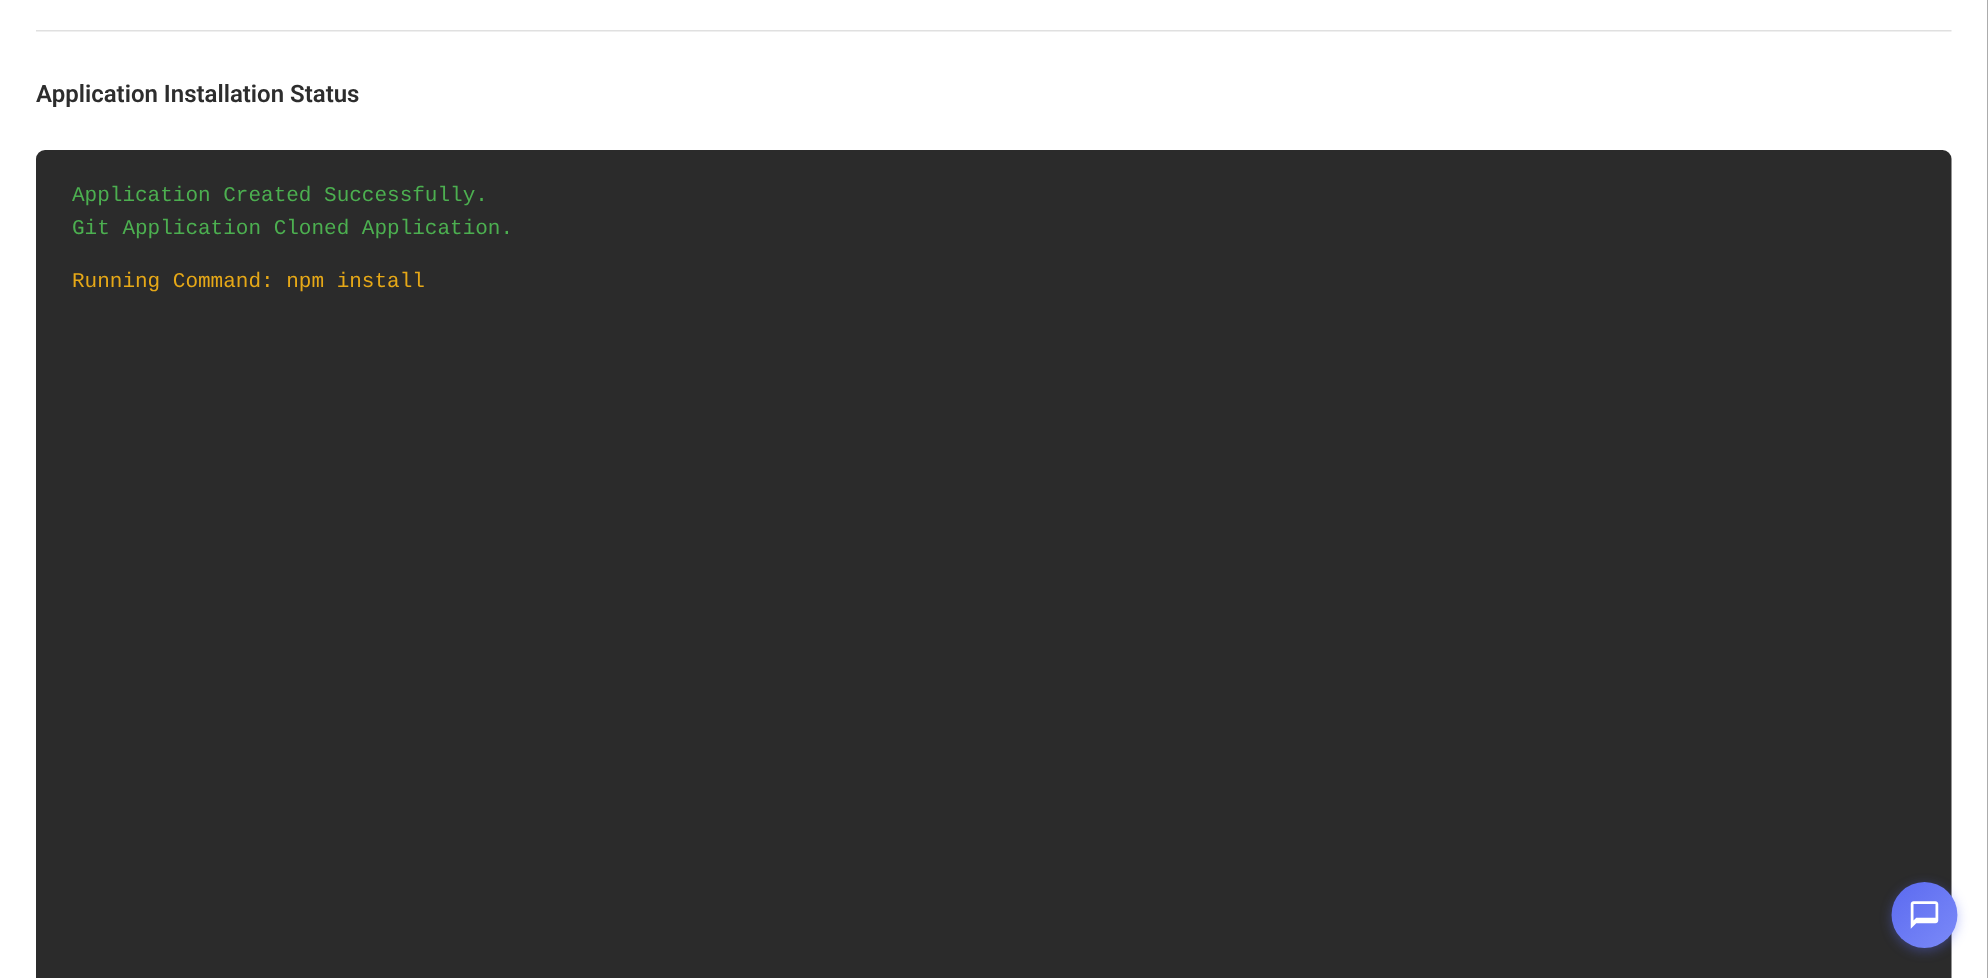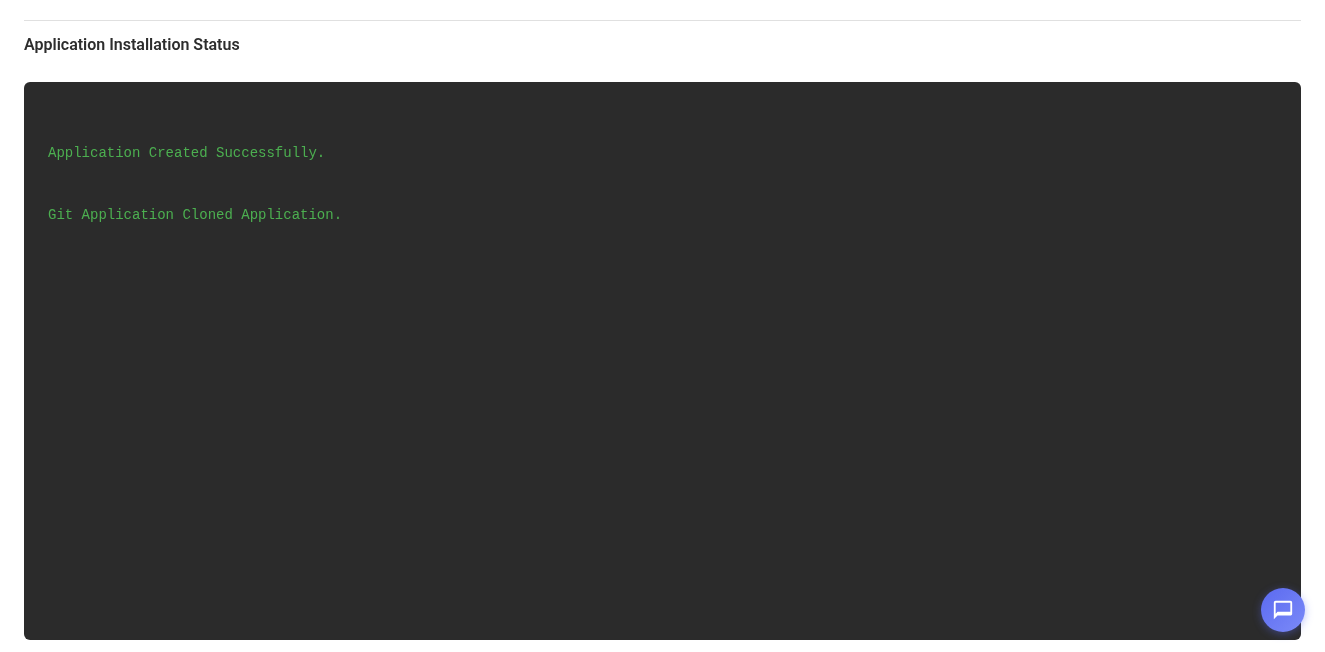--- a/index.html
+++ b/index.html
@@ -24,21 +24,21 @@
       position: relative;
     }
 
     .section-title {
       font-size: 16px;
       font-weight: 600;
       color: #2d2d2d;
       margin-bottom: 14px;
       padding-bottom: 14px;
       border-top: 1px solid #e0e0e0;
-      padding-top: 14px;
+      padding-top: 32px;
     }
 
     .terminal-container {
       background-color: #2b2b2b;
       border-radius: 6px;
       padding: 20px 24px;
       width: 100%;
       height: 558px;
       overflow: hidden;
       position: relative;
@@ -46,21 +46,20 @@
 
     .terminal-line {
       font-family: 'Courier New', Courier, monospace;
       font-size: 14px;
       line-height: 1.6;
       white-space: pre;
     }
 
     .terminal-line.green {
       color: #4caf50;
-      margin-top: 40px;
     }
 
     .terminal-line.yellow {
       color: #e6a817;
     }
 
     .terminal-spacer {
       height: 12px;
     }
 
@@ -94,20 +93,21 @@
   <h2 class="section-title">Application Installation Status</h2>
 
   <div class="terminal-container">
 
     <div class="terminal-line green">Application Created Successfully.</div>
 
     <div class="terminal-line green">Git Application Cloned Application.</div>
 
     <div class="terminal-spacer"></div>
 
+    <div class="terminal-line yellow">Running Command: npm install</div>
 
   </div>
 
   <button class="chat-button" title="Chat">
     <svg viewBox="0 0 24 24" xmlns="http://www.w3.org/2000/svg">
       <path d="M20 2H4C2.9 2 2 2.9 2 4v18l4-4h14c1.1 0 2-.9 2-2V4c0-1.1-.9-2-2-2zm0 12H6l-2 2V4h16v10z"></path>
     </svg>
   </button>
 
 </div>

